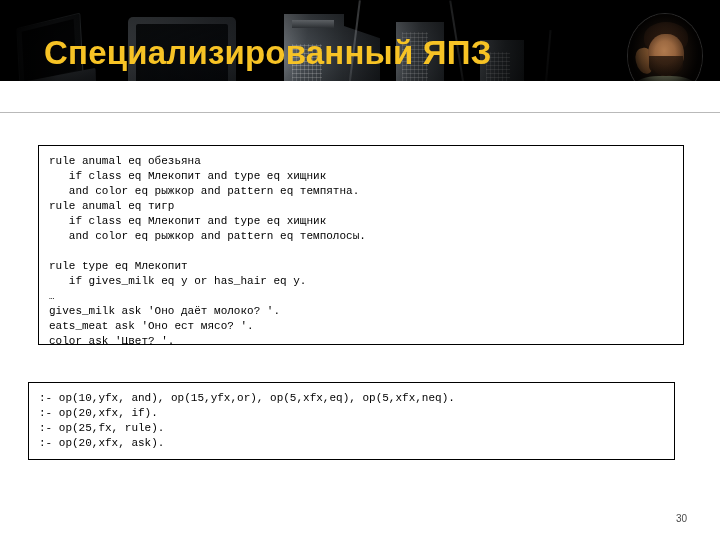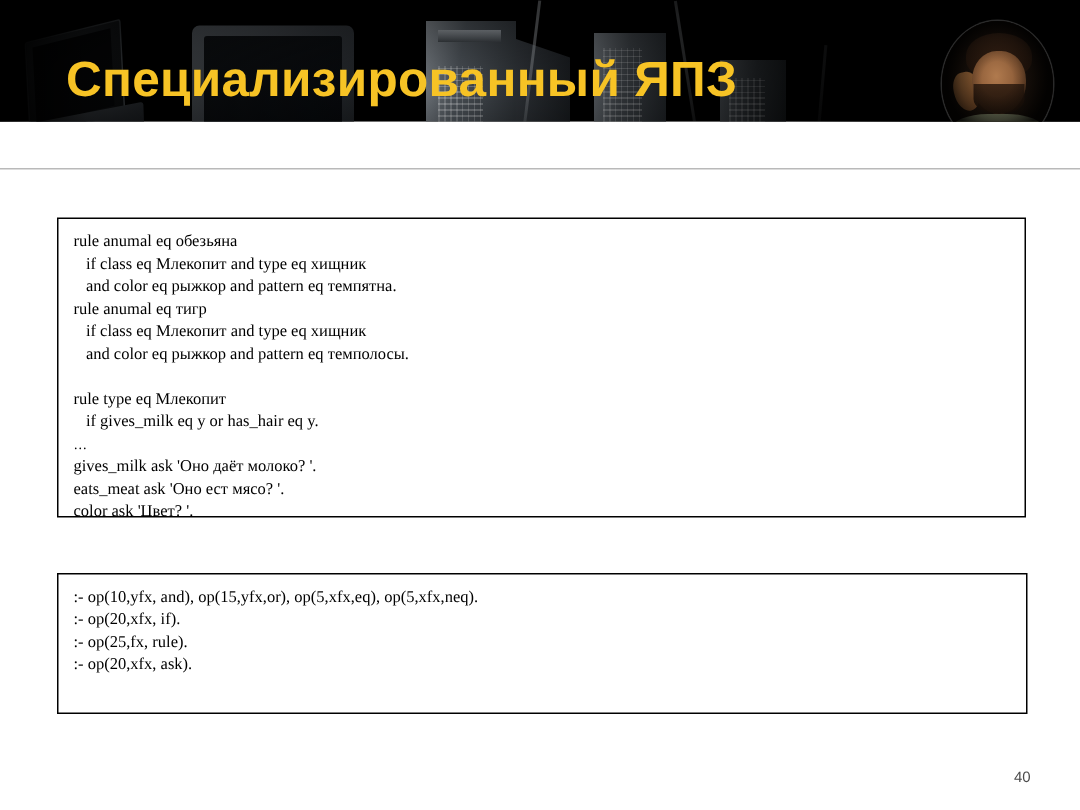--- a/index.html
+++ b/index.html
@@ -207,35 +207,35 @@
     left: 0; top: 112px; width: 720px; height: 1px;
     background: #b9b9b9;
   }
 
   
   .code-block {
     position: absolute;
     border: 1px solid #000000;
     background: #ffffff;
     box-sizing: border-box;
-    font-family: Liberation Serif, serif;
+    font-family: Liberation Mono, monospace;
     font-size: 11px;
     line-height: 15px;
     color: #000000;
     padding: 8px 14px 8px 10px;
     white-space: pre;
     overflow: hidden;
   }
   #code-block-rules {
     left: 38px; top: 145px;
     width: 646px; height: 200px;
   }
   #code-block-operators {
-    left: 38px; top: 382px;
-    width: 647px; height: 94px;
+    left: 28px; top: 382px;
+    width: 647px; height: 78px;
   }
   .code-ellipsis {
     font-size: 9px;
     line-height: 13px;
     letter-spacing: 1px;
   }
 
   
   #page-number {
     position: absolute;
@@ -304,13 +304,13 @@
 </span><span class="code-ellipsis">…</span><span>
 gives_milk ask 'Оно даёт молоко? '.
 eats_meat ask 'Оно ест мясо? '.
 color ask 'Цвет? '.</span></div>
 
 <div id="code-block-operators" class="code-block"><span>:- op(10,yfx, and), op(15,yfx,or), op(5,xfx,eq), op(5,xfx,neq).
 :- op(20,xfx, if).
 :- op(25,fx, rule).
 :- op(20,xfx, ask).</span></div>
 
-<div id="page-number">40</div>
+<div id="page-number">30</div>
 
 </body></html>

